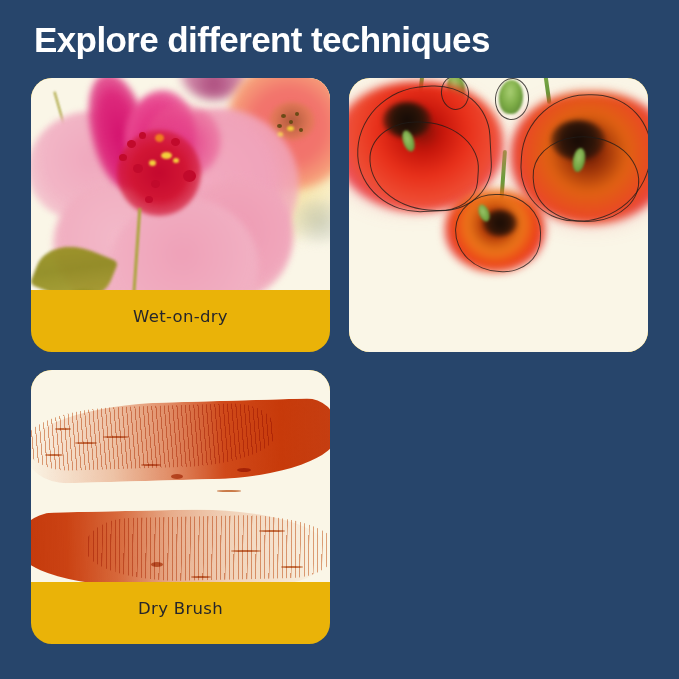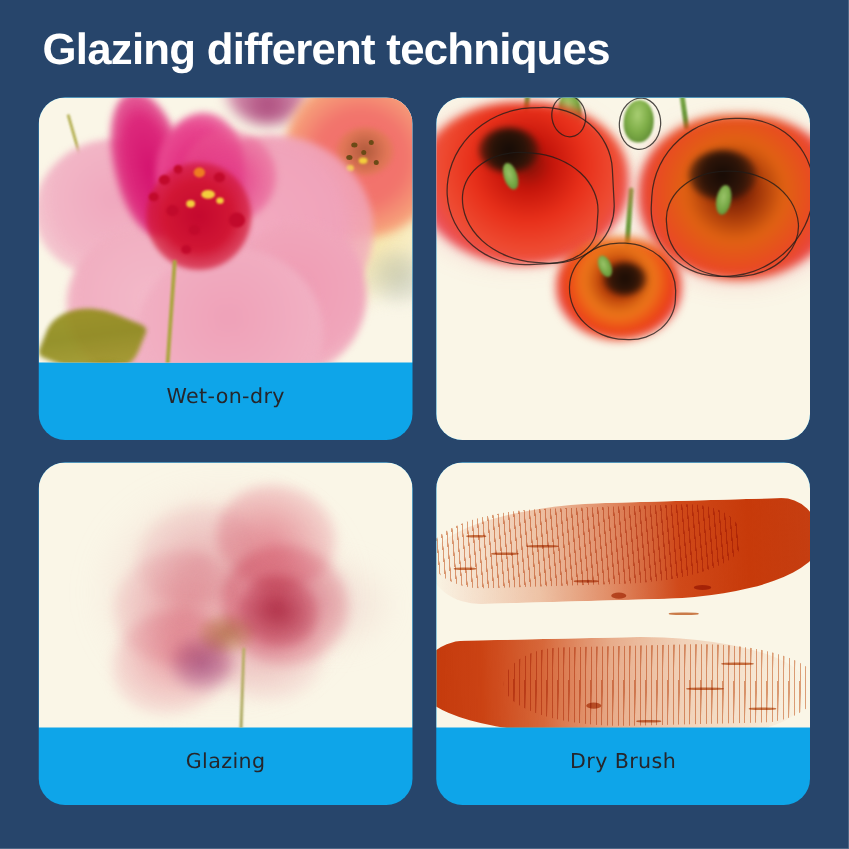--- a/index.html
+++ b/index.html
@@ -38,21 +38,21 @@
     width: 617px;
     height: 566px;
     display: grid;
     grid-template-columns: 299px 299px;
     grid-template-rows: 274px 274px;
     column-gap: 19px;
     row-gap: 18px;
   }
   .card {
     position: relative;
-    background: #0ea5e9;
+    background: #eab308;
     border-radius: 21px;
     overflow: hidden;
     display: flex;
     flex-direction: column;
   }
   .card-art {
     position: relative;
     flex: 1 1 auto;
     overflow: hidden;
     background: #FAF6E7;
@@ -365,21 +365,21 @@
     background: rgba(190,84,22,0.75);
     border-radius: 40%;
     mix-blend-mode: multiply;
   }
 </style>
 </head>
 <body>
 
 <div class="page">
 
-  <div class="page-title">Glazing different techniques</div>
+  <div class="page-title">Explore different techniques</div>
 
   <div class="card-grid">
 
     <div class="card c1">
       <div class="card-art">
         <div class="blob softer flower-magentaTop"></div>
         <div class="blob soft flower-coral-y"></div>
         <div class="blob flower-coral"></div>
         <div class="blob coral-center"></div>
         <div class="blob crisp coral-dot" style="left:250px;top:36px;width:5px;height:4px;"></div>
@@ -449,37 +449,20 @@
         <div class="ink" style="left:8px;top:8px;width:132px;height:124px;border-radius:58% 46% 40% 52%;transform:rotate(-3deg);"></div>
         <div class="ink" style="left:20px;top:44px;width:108px;height:86px;border-radius:46% 54% 38% 60%;transform:rotate(4deg);"></div>
         <div class="ink" style="left:172px;top:16px;width:128px;height:126px;border-radius:52% 44% 56% 42%;transform:rotate(3deg);"></div>
         <div class="ink" style="left:184px;top:58px;width:104px;height:84px;border-radius:44% 56% 46% 52%;transform:rotate(-5deg);"></div>
         <div class="ink" style="left:106px;top:116px;width:84px;height:76px;border-radius:48% 50% 44% 54%;transform:rotate(2deg);"></div>
         <div class="ink" style="left:92px;top:-2px;width:26px;height:32px;border-radius:50%;transform:rotate(-8deg);"></div>
         <div class="ink" style="left:146px;top:0px;width:32px;height:40px;border-radius:50%;transform:rotate(5deg);"></div>
       </div>
     </div>
 
-    <div class="card c3">
-      <div class="card-art">
-        <div class="gpetal halo"></div>
-        <div class="gpetal p-wash"></div>
-        <div class="gpetal p-topL"></div>
-        <div class="gpetal p-topR"></div>
-        <div class="gpetal p-midL"></div>
-        <div class="gpetal p-midR"></div>
-        <div class="gpetal p-botL"></div>
-        <div class="gpetal p-botR"></div>
-        <div class="gpetal p-deep"></div>
-        <div class="gpetal p-purple"></div>
-        <div class="gpetal p-center"></div>
-        <div class="g-stem"></div>
-      </div>
-      <div class="card-label">Glazing</div>
-    </div>
 
     <div class="card c4">
       <div class="card-art">
         <div class="stroke strokeTop"></div>
         <div class="stroke strokeTopGrain"></div>
         <div class="stroke strokeBot"></div>
         <div class="stroke strokeBotGrain"></div>
 
         <div class="speck" style="left:24px;top:58px;width:16px;height:2px;"></div>
         <div class="speck" style="left:44px;top:72px;width:22px;height:2px;"></div>

